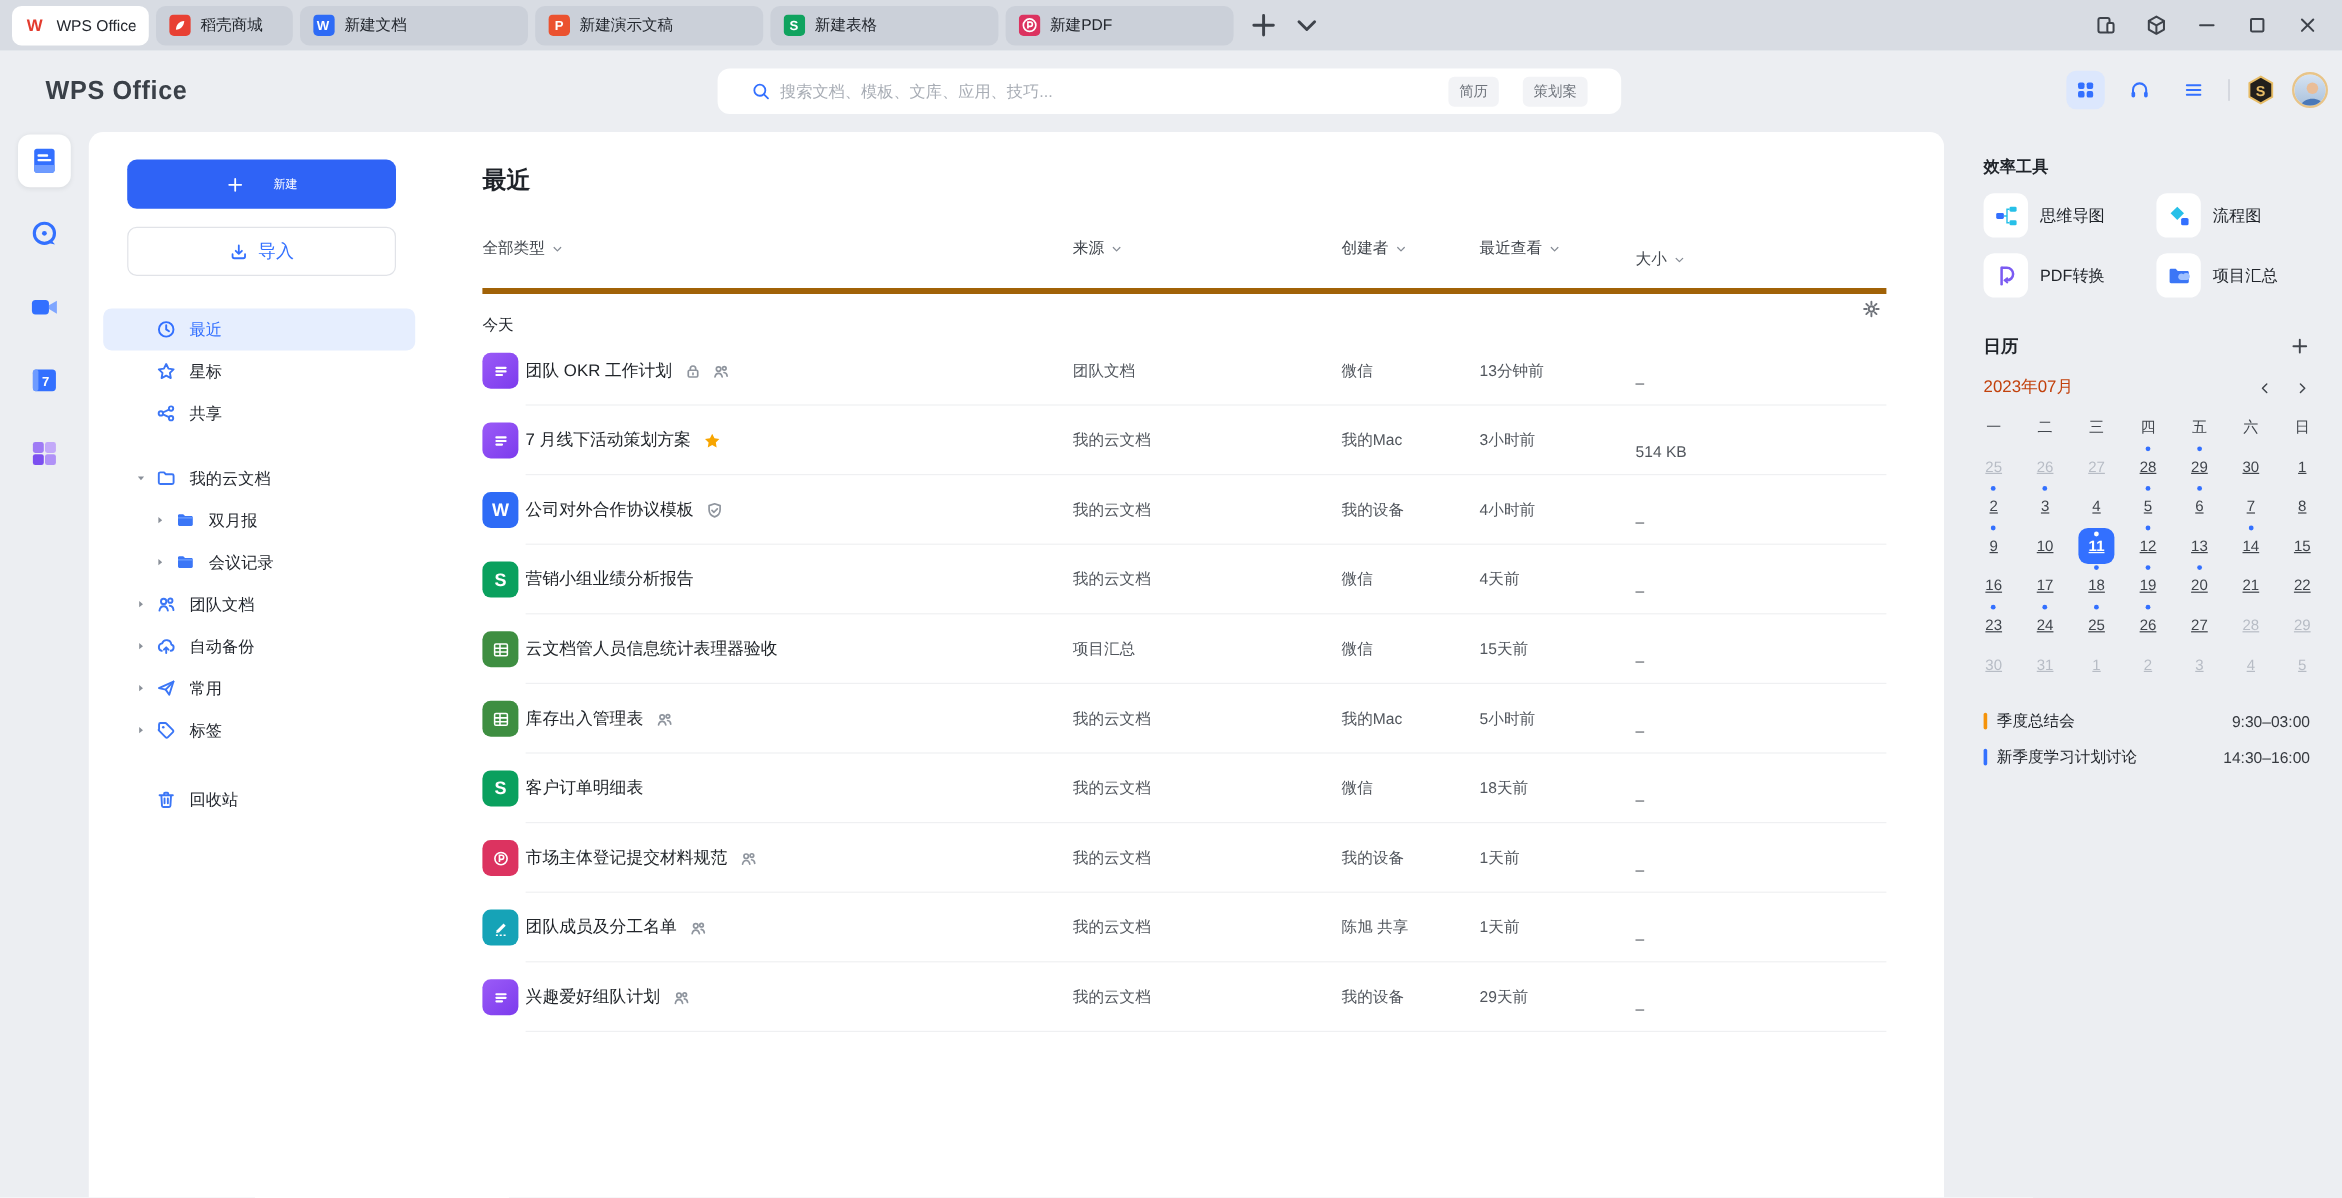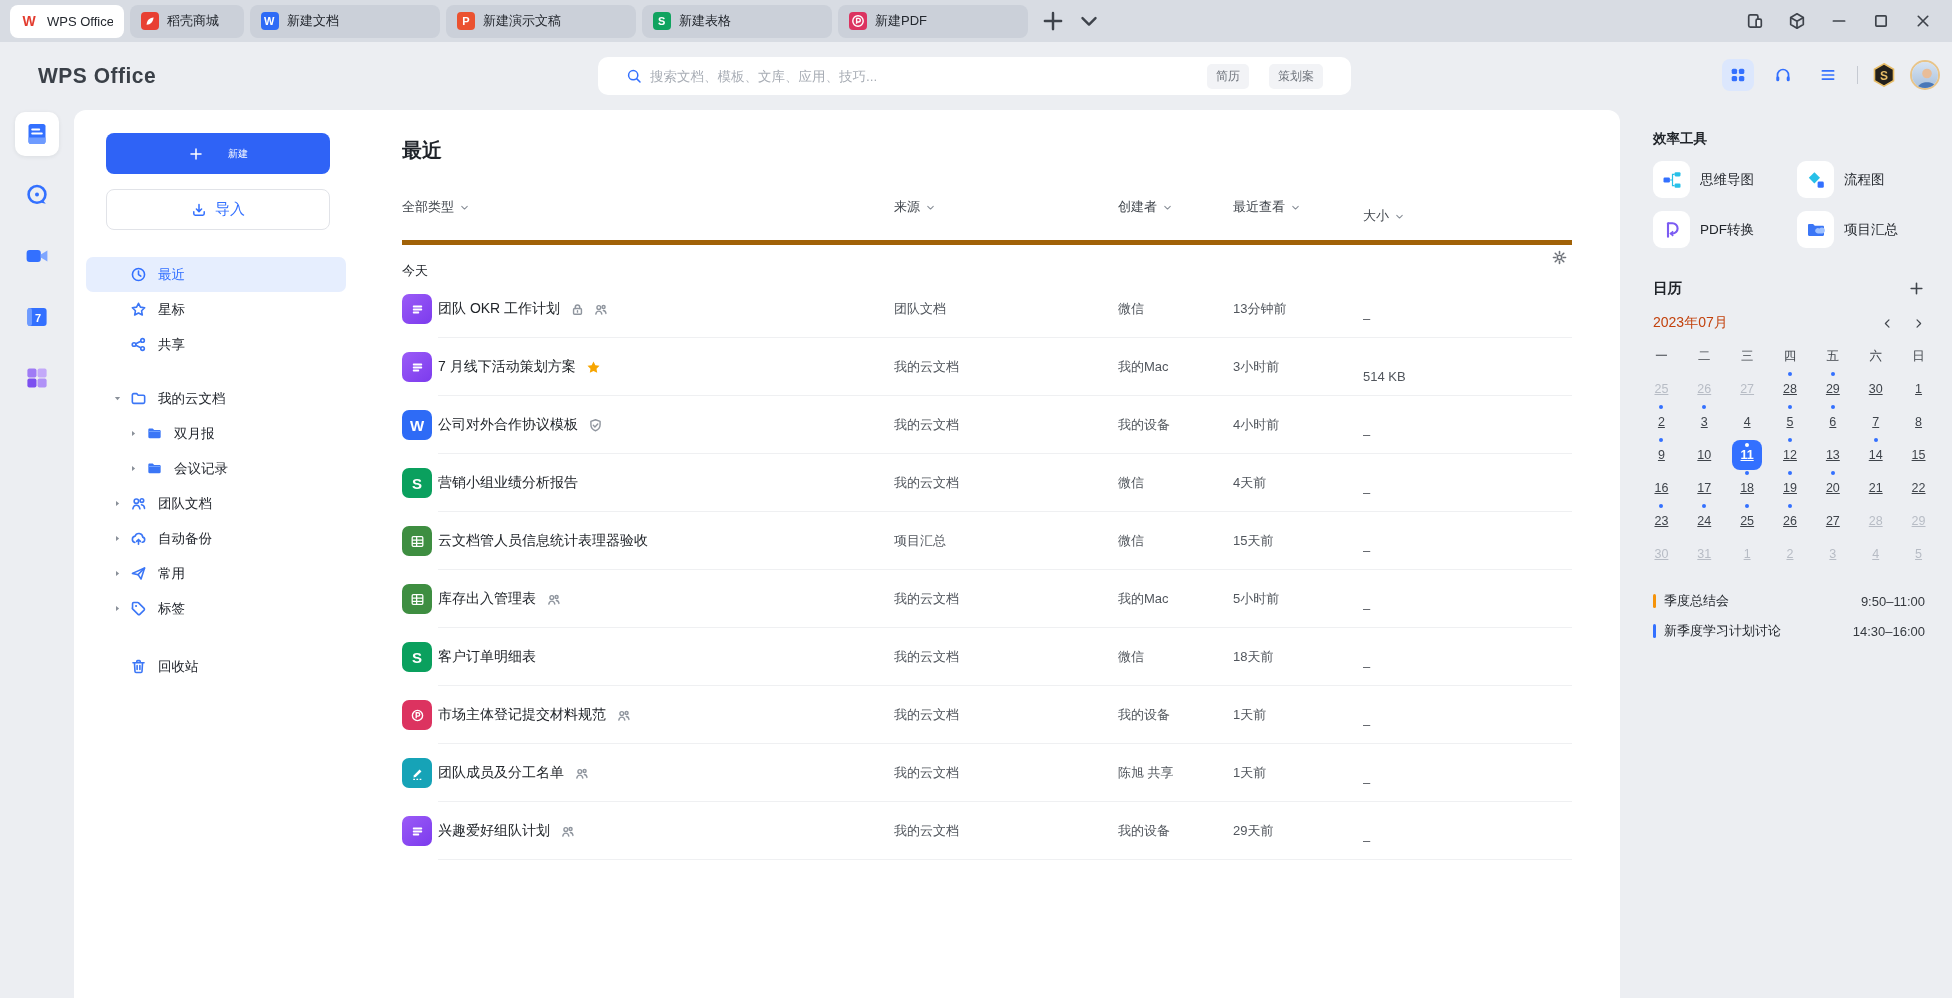--- a/index.html
+++ b/index.html
@@ -1071,21 +1071,21 @@
               <span class="cnum">5</span>
             </span>
           </div>
         </div>
       </div>
   </div>
   <div class="events">
       <div class="event">
         <span class="ebar" style="background: rgb(245, 147, 10);"></span>
         <span class="etitle">季度总结会</span>
-        <span class="etime">9:50–11:00</span>
+        <span class="etime">9:30–03:00</span>
       </div>
       <div class="event">
         <span class="ebar" style="background: rgb(51, 112, 255);"></span>
         <span class="etitle">新季度学习计划讨论</span>
         <span class="etime">14:30–16:00</span>
       </div>
     </div>
 </div>
 
 </body></html>

